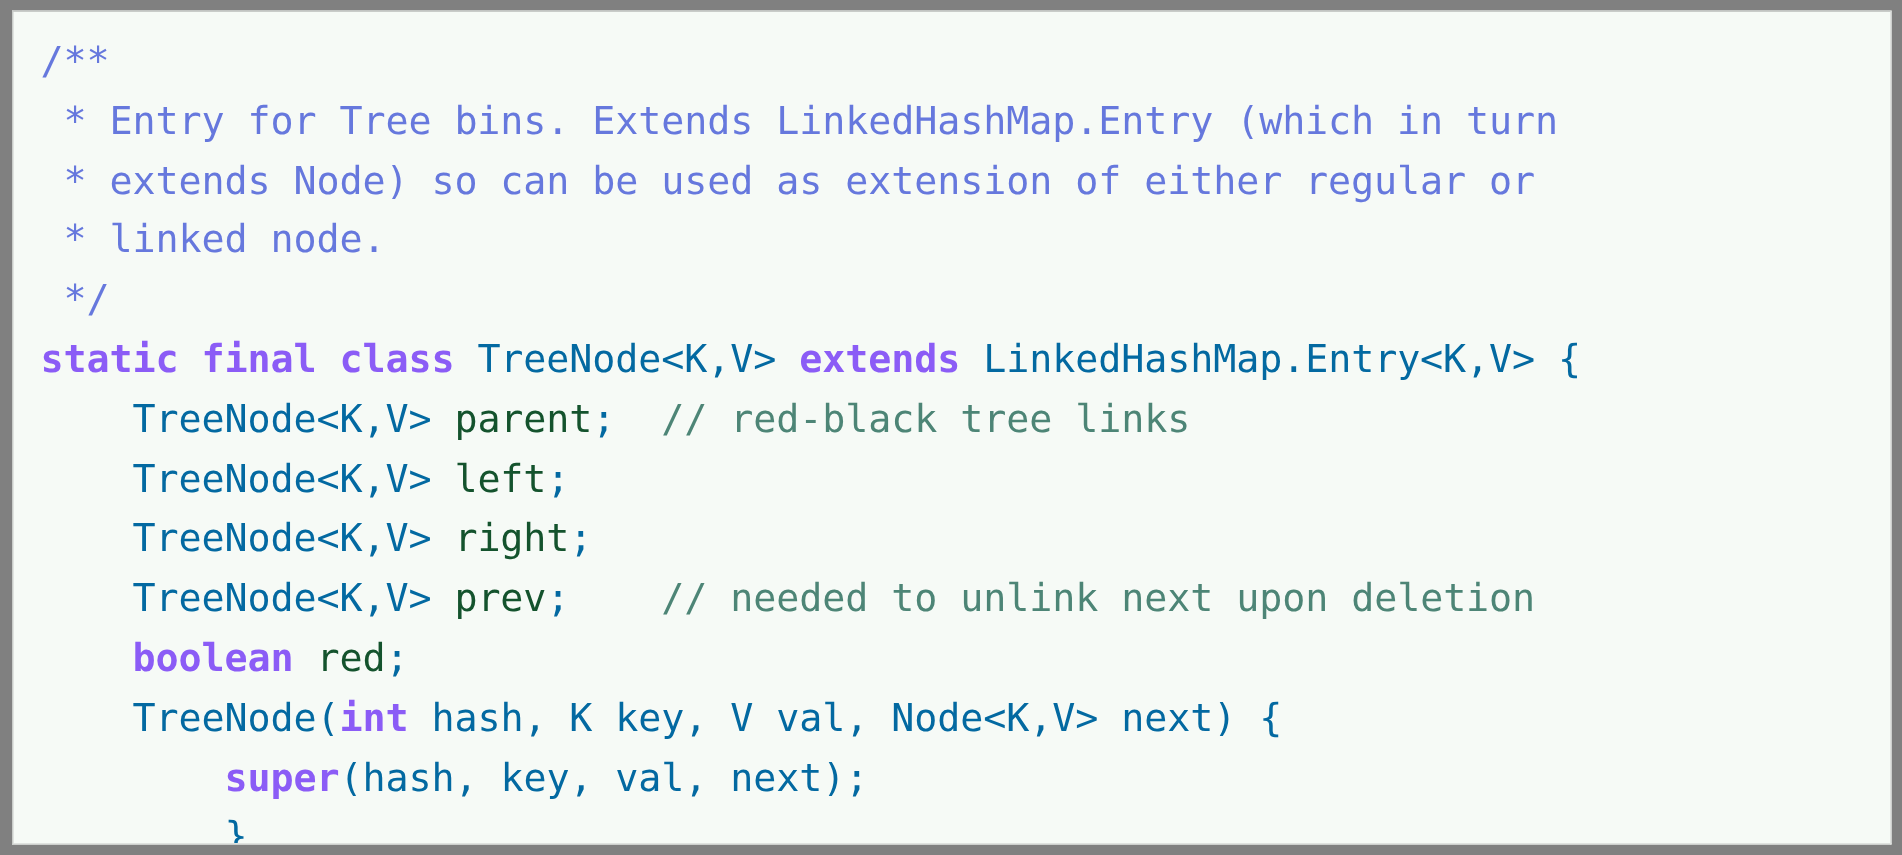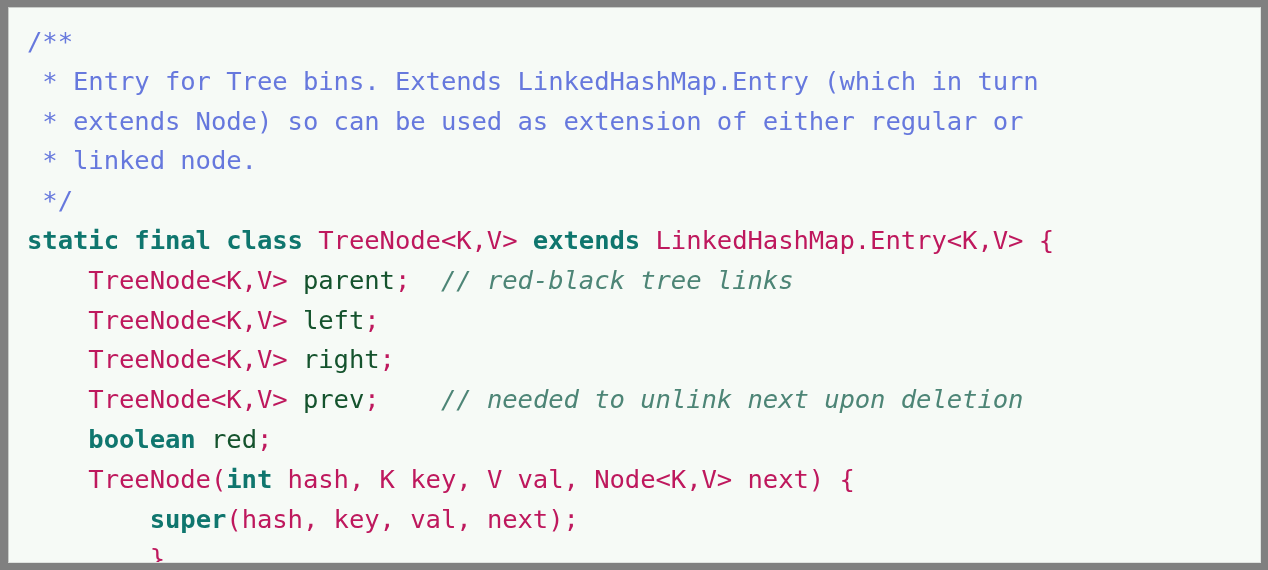--- a/index.html
+++ b/index.html
@@ -49,24 +49,24 @@
   }
 
   .code-line {
     display: block;
     height: 39.8px;
     padding-left: 18px;
     white-space: pre;
   }
 
   
-  .tok-plain   { color: #be185d; }
+  .tok-plain   { color: #0369a1; }
   .tok-doc     { color: #6678dd; }
-  .tok-comment { color: #4d8576; font-style: italic; }
-  .tok-keyword { color: #0f766e; font-weight: bold; text-align: right; }
+  .tok-comment { color: #4d8576; }
+  .tok-keyword { color: #8b5cf6; font-weight: bold; text-align: right; }
   .tok-ident   { color: #14532d; }
 </style>
 </head>
 <body>
 
 <div id="screenshot">
   <div id="code-frame">
     <pre id="code-listing"><span class="code-line"><span class="tok-doc">/**</span></span><span class="code-line"><span class="tok-doc"> * Entry for Tree bins. Extends LinkedHashMap.Entry (which in turn</span></span><span class="code-line"><span class="tok-doc"> * extends Node) so can be used as extension of either regular or</span></span><span class="code-line"><span class="tok-doc"> * linked node.</span></span><span class="code-line"><span class="tok-doc"> */</span></span><span class="code-line"><span class="tok-keyword">static final class</span><span class="tok-plain"> TreeNode&lt;K,V&gt; </span><span class="tok-keyword">extends</span><span class="tok-plain"> LinkedHashMap.Entry&lt;K,V&gt; {</span></span><span class="code-line"><span class="tok-plain">    TreeNode&lt;K,V&gt; </span><span class="tok-ident">parent</span><span class="tok-plain">;  </span><span class="tok-comment">// red-black tree links</span></span><span class="code-line"><span class="tok-plain">    TreeNode&lt;K,V&gt; </span><span class="tok-ident">left</span><span class="tok-plain">;</span></span><span class="code-line"><span class="tok-plain">    TreeNode&lt;K,V&gt; </span><span class="tok-ident">right</span><span class="tok-plain">;</span></span><span class="code-line"><span class="tok-plain">    TreeNode&lt;K,V&gt; </span><span class="tok-ident">prev</span><span class="tok-plain">;    </span><span class="tok-comment">// needed to unlink next upon deletion</span></span><span class="code-line"><span class="tok-plain">    </span><span class="tok-keyword">boolean</span><span class="tok-plain"> </span><span class="tok-ident">red</span><span class="tok-plain">;</span></span><span class="code-line"><span class="tok-plain">    TreeNode(</span><span class="tok-keyword">int</span><span class="tok-plain"> hash, K key, V val, Node&lt;K,V&gt; next) {</span></span><span class="code-line"><span class="tok-plain">        </span><span class="tok-keyword">super</span><span class="tok-plain">(hash, key, val, next);</span></span><span class="code-line"><span class="tok-plain">        }</span></span></pre>
   </div>
 </div>

